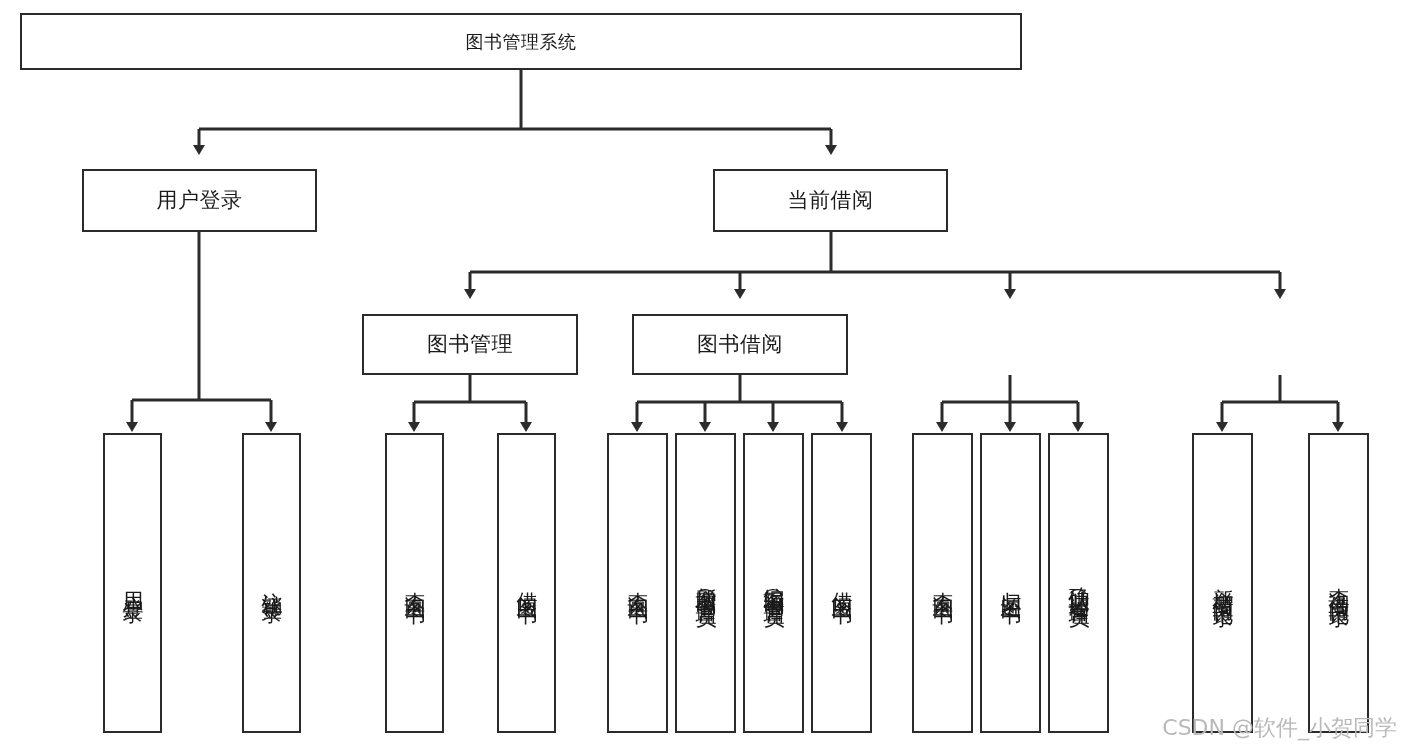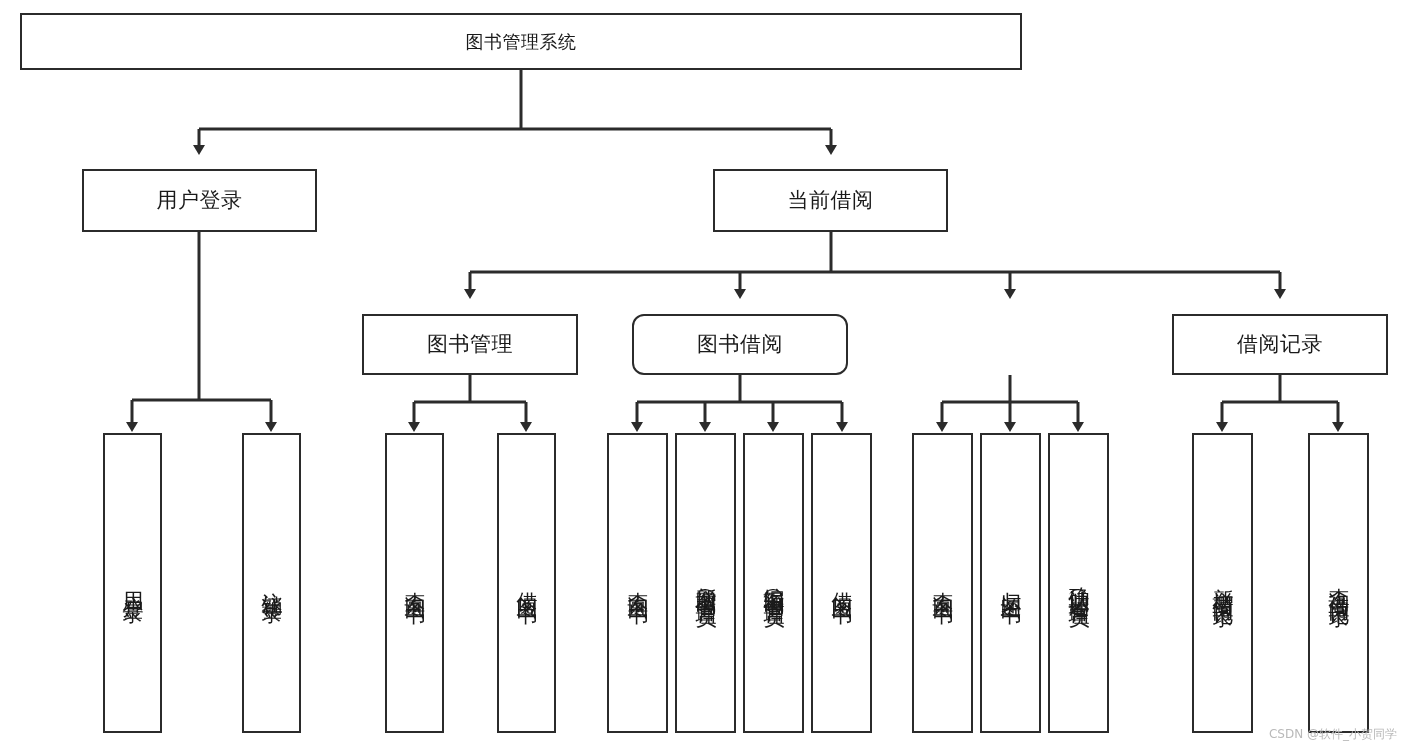--- a/index.html
+++ b/index.html
@@ -62,21 +62,21 @@
     letter-spacing: 4px;
     white-space: nowrap;
   }
   .node.vert.tall .label {
     letter-spacing: 3px;
   }
   .watermark {
     position: absolute;
     right: 8px;
     bottom: 4px;
-    font-size: 12px;
+    font-size: 22px;
     color: #b9b9b9;
     white-space: nowrap;
     user-select: none;
   }
 </style>
 </head>
 <body>
 
 <div id="canvas">
 
@@ -138,25 +138,22 @@
   <div class="node horiz" style="left:82px; top:169px; width:235px; height:63px;">
     <span class="label">用户登录</span>
   </div>
   <div class="node horiz" style="left:713px; top:169px; width:235px; height:63px;">
     <span class="label">当前借阅</span>
   </div>
 
   <div class="node horiz" style="left:362px; top:314px; width:216px; height:61px;">
     <span class="label">图书管理</span>
   </div>
-  <div class="node horiz" style="left:632px; top:314px; width:216px; height:61px;border-radius:12px;">
+  <div class="node horiz" style="left:632px; top:314px; width:216px; height:61px;">
     <span class="label">图书借阅</span>
-  </div>
-  <div class="node horiz" style="left:1172px; top:314px; width:216px; height:61px;">
-    <span class="label">借阅记录</span>
   </div>
 
   <div class="node vert" style="left:103px; top:433px; width:59px; height:300px;">
     <span class="label">用户登录</span>
   </div>
   <div class="node vert" style="left:242px; top:433px; width:59px; height:300px;">
     <span class="label">注销登录</span>
   </div>
 
   <div class="node vert" style="left:385px; top:433px; width:59px; height:300px;">

